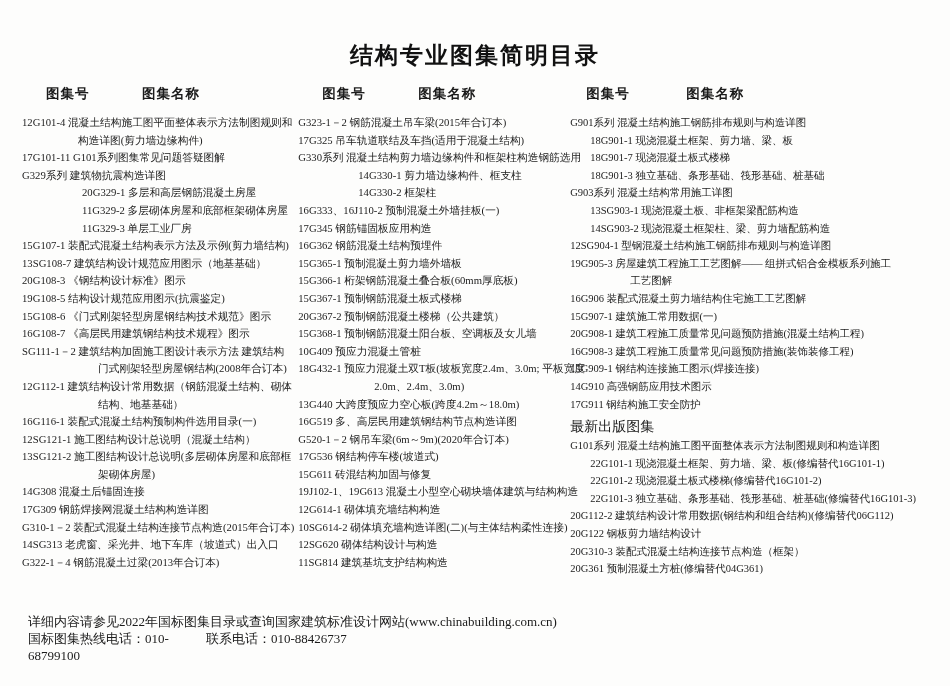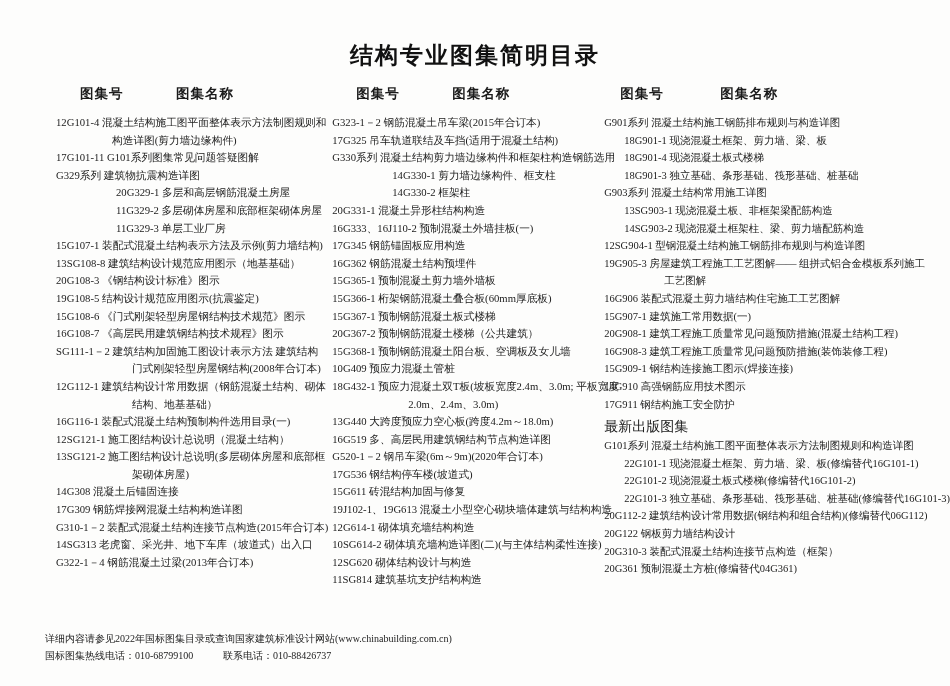--- a/index.html
+++ b/index.html
@@ -28,21 +28,20 @@
     letter-spacing: 2px;
     padding-top: 40px;
     color: #111;
     font-family: "DejaVu Serif", "Liberation Serif", serif;
   }
   #columns {
     display: flex;
     padding: 14px 34px 0 22px;
     box-sizing: border-box;
     align-items: flex-start;
-    margin-left: 34px;
   }
   .col {
     box-sizing: border-box;
   }
   .col-1 { width: 278px; padding-right: 4px; }
   .col-2 { width: 272px; padding-right: 4px; }
   .col-3 { width: 356px; }
 
   .col-head {
     display: flex;
@@ -73,23 +72,23 @@
   .section-head {
     font-size: 14px;
     font-weight: normal;
     line-height: 22px;
     margin-top: 2px;
     font-family: "DejaVu Serif", "Liberation Serif", serif;
   }
 
   #footer {
     position: absolute;
-    left: 45px;
+    left: 28px;
     bottom: 22px;
-    font-size: 10px;
+    font-size: 13px;
     line-height: 17px;
   }
   #footer .f2 { display: flex; }
   #footer .f2 .a { width: 178px; }
   #footer .f2 .b { }
 </style>
 </head>
 <body>
 
 <div id="page">
@@ -105,21 +104,21 @@
       </div>
       <div class="entries">
           <div class="entry">12G101-4  混凝土结构施工图平面整体表示方法制图规则和</div>
           <div class="entry cont">构造详图(剪力墙边缘构件)</div>
           <div class="entry">17G101-11  G101系列图集常见问题答疑图解</div>
           <div class="entry">G329系列  建筑物抗震构造详图</div>
           <div class="entry ind2">20G329-1  多层和高层钢筋混凝土房屋</div>
           <div class="entry ind2">11G329-2  多层砌体房屋和底部框架砌体房屋</div>
           <div class="entry ind2">11G329-3  单层工业厂房</div>
           <div class="entry">15G107-1  装配式混凝土结构表示方法及示例(剪力墙结构)</div>
-          <div class="entry">13SG108-8  建筑结构设计规范应用图示（地基基础）</div>
+          <div class="entry">13SG108-7  建筑结构设计规范应用图示（地基基础）</div>
           <div class="entry">20G108-3  《钢结构设计标准》图示</div>
           <div class="entry">19G108-5  结构设计规范应用图示(抗震鉴定)</div>
           <div class="entry">15G108-6  《门式刚架轻型房屋钢结构技术规范》图示</div>
           <div class="entry">16G108-7  《高层民用建筑钢结构技术规程》图示</div>
           <div class="entry">SG111-1－2   建筑结构加固施工图设计表示方法 建筑结构</div>
           <div class="entry cont2">门式刚架轻型房屋钢结构(2008年合订本)</div>
           <div class="entry">12G112-1  建筑结构设计常用数据（钢筋混凝土结构、砌体</div>
           <div class="entry cont2">结构、地基基础）</div>
           <div class="entry">16G116-1  装配式混凝土结构预制构件选用目录(一)</div>
           <div class="entry">12SG121-1  施工图结构设计总说明（混凝土结构）</div>
@@ -137,21 +136,20 @@
       <div class="col-head">
         <span class="h-num">图集号</span>
         <span class="h-name">图集名称</span>
       </div>
       <div class="entries">
           <div class="entry">G323-1－2  钢筋混凝土吊车梁(2015年合订本)</div>
           <div class="entry">17G325  吊车轨道联结及车挡(适用于混凝土结构)</div>
           <div class="entry">G330系列  混凝土结构剪力墙边缘构件和框架柱构造钢筋选用</div>
           <div class="entry ind2">14G330-1  剪力墙边缘构件、框支柱</div>
           <div class="entry ind2">14G330-2  框架柱</div>
-          <div class="entry">20G331-1  混凝土异形柱结构构造</div>
           <div class="entry">16G333、16J110-2  预制混凝土外墙挂板(一)</div>
           <div class="entry">17G345  钢筋锚固板应用构造</div>
           <div class="entry">16G362  钢筋混凝土结构预埋件</div>
           <div class="entry">15G365-1  预制混凝土剪力墙外墙板</div>
           <div class="entry">15G366-1  桁架钢筋混凝土叠合板(60mm厚底板)</div>
           <div class="entry">15G367-1  预制钢筋混凝土板式楼梯</div>
           <div class="entry">20G367-2  预制钢筋混凝土楼梯（公共建筑）</div>
           <div class="entry">15G368-1  预制钢筋混凝土阳台板、空调板及女儿墙</div>
           <div class="entry">10G409  预应力混凝土管桩</div>
           <div class="entry">18G432-1  预应力混凝土双T板(坡板宽度2.4m、3.0m; 平板宽度</div>
@@ -170,21 +168,21 @@
     </div>
 
     <div class="col col-3">
       <div class="col-head">
         <span class="h-num">图集号</span>
         <span class="h-name">图集名称</span>
       </div>
       <div class="entries">
           <div class="entry">G901系列  混凝土结构施工钢筋排布规则与构造详图</div>
           <div class="entry ind1">18G901-1  现浇混凝土框架、剪力墙、梁、板</div>
-          <div class="entry ind1">18G901-4  现浇混凝土板式楼梯</div>
+          <div class="entry ind1">18G901-7  现浇混凝土板式楼梯</div>
           <div class="entry ind1">18G901-3  独立基础、条形基础、筏形基础、桩基础</div>
           <div class="entry">G903系列  混凝土结构常用施工详图</div>
           <div class="entry ind1">13SG903-1  现浇混凝土板、非框架梁配筋构造</div>
           <div class="entry ind1">14SG903-2  现浇混凝土框架柱、梁、剪力墙配筋构造</div>
           <div class="entry">12SG904-1  型钢混凝土结构施工钢筋排布规则与构造详图</div>
           <div class="entry">19G905-3  房屋建筑工程施工工艺图解—— 组拼式铝合金模板系列施工</div>
           <div class="entry cont">工艺图解</div>
           <div class="entry">16G906  装配式混凝土剪力墙结构住宅施工工艺图解</div>
           <div class="entry">15G907-1  建筑施工常用数据(一)</div>
           <div class="entry">20G908-1  建筑工程施工质量常见问题预防措施(混凝土结构工程)</div>

